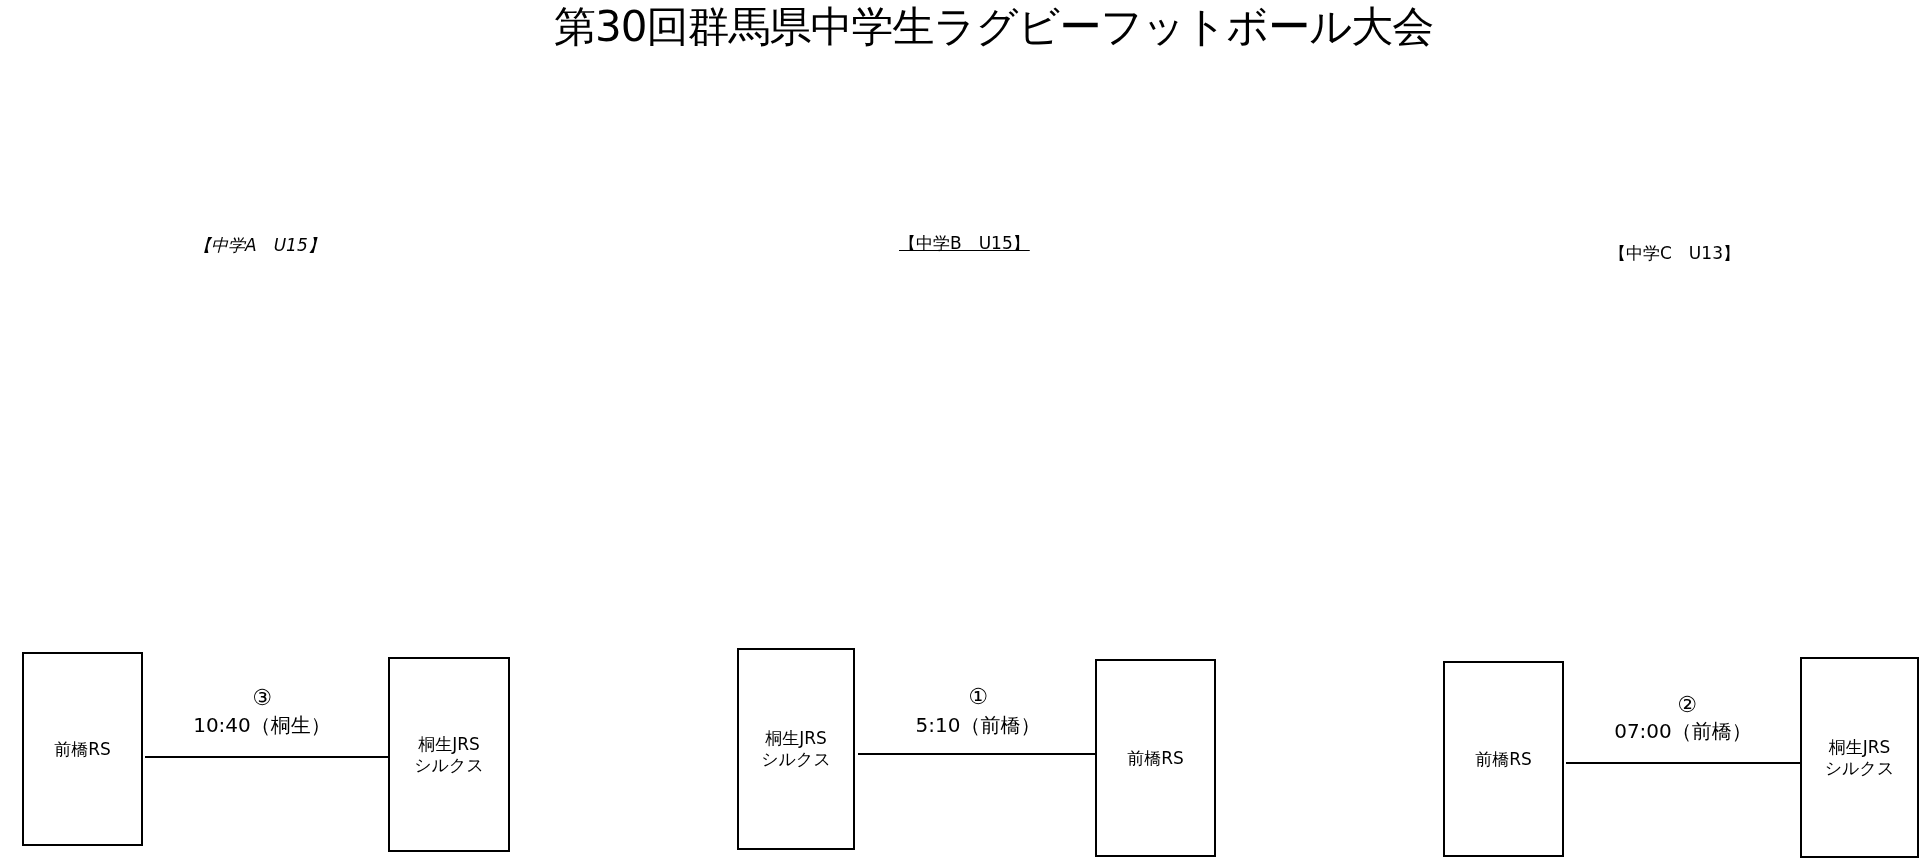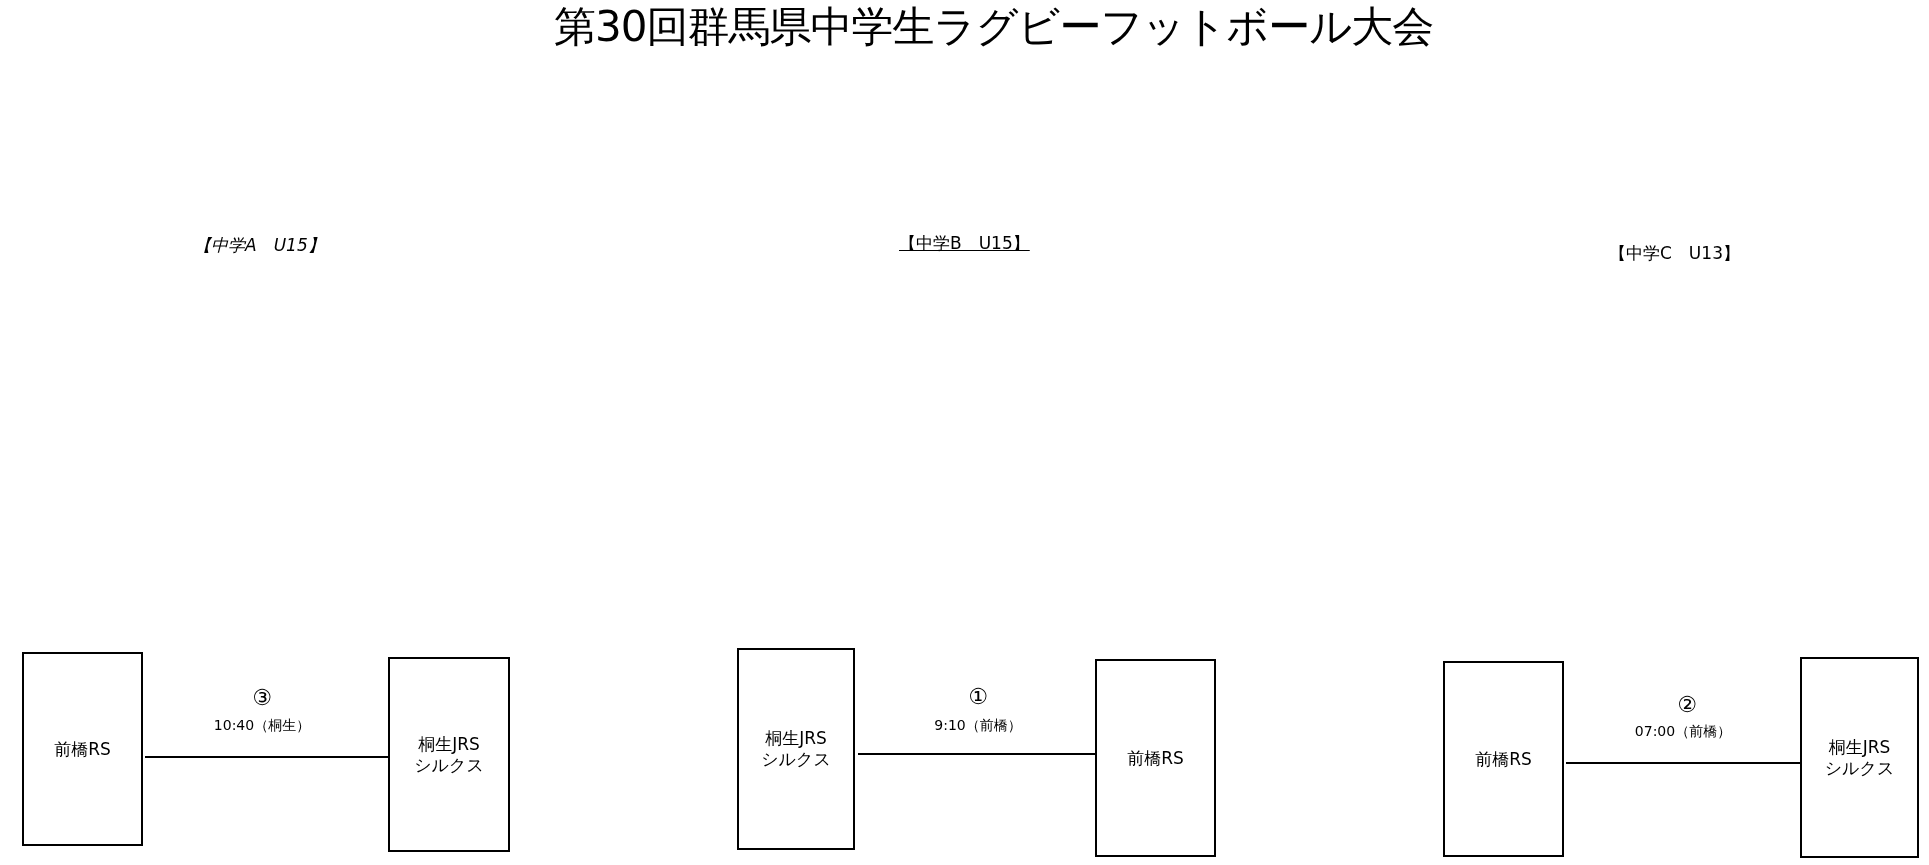--- a/index.html
+++ b/index.html
@@ -7,21 +7,21 @@
            font-family: "DejaVu Sans", "Liberation Sans", sans-serif; color: #000; }
     .title { position: absolute; left: 554px; top: 2px; width: 841px; height: 50px;
              font-size: 42px; line-height: 50px; white-space: nowrap; text-align: center;
              letter-spacing: -1px; }
     .group-label { position: absolute; font-size: 17px; line-height: 22px; white-space: nowrap; }
     .team-box { position: absolute; border: 2px solid #000; box-sizing: border-box; background: #fff;
                 display: flex; align-items: center; justify-content: center; text-align: center; }
     .team-name { font-size: 17px; line-height: 21px; white-space: pre-line; }
     .link-line { position: absolute; height: 2px; background: #000; }
     .match-no { position: absolute; font-size: 22px; line-height: 24px; text-align: center; width: 40px; }
-    .match-time { position: absolute; font-size: 14px; line-height: 20px; white-space: nowrap; text-align: center; width: 180px; }
+    .match-time { position: absolute; font-size: 20px; line-height: 20px; white-space: nowrap; text-align: center; width: 180px; }
   </style>
 </head>
 <body>
 
 <div class="title">第30回群馬県中学生ラグビーフットボール大会</div>
 
 <div>
   <div class="group-label" style="left:194px; top:234px;font-style:italic;">【中学A　U15】</div>
   <div class="team-box" style="left:22px; top:652px; width:121px; height:194px;">
     <span class="team-name">前橋RS</span>
@@ -36,21 +36,21 @@
 </div>
 
 <div>
   <div class="group-label" style="left:899px; top:232px;text-decoration:underline;">【中学B　U15】</div>
   <div class="team-box" style="left:737px; top:648px; width:118px; height:202px;">
     <span class="team-name">桐生JRS
 シルクス</span>
   </div>
   <div class="link-line" style="left:858px; top:753px; width:237px;"></div>
   <div class="match-no" style="left:958px; top:685px;">①</div>
-  <div class="match-time" style="left:888px; top:715px;">9:10（前橋）</div>
+  <div class="match-time" style="left:888px; top:715px;">5:10（前橋）</div>
   <div class="team-box" style="left:1095px; top:659px; width:121px; height:198px;">
     <span class="team-name">前橋RS</span>
   </div>
 </div>
 
 <div>
   <div class="group-label" style="left:1609px; top:230px;margin-top:12px;">【中学C　U13】</div>
   <div class="team-box" style="left:1443px; top:661px; width:121px; height:196px;">
     <span class="team-name">前橋RS</span>
   </div>

